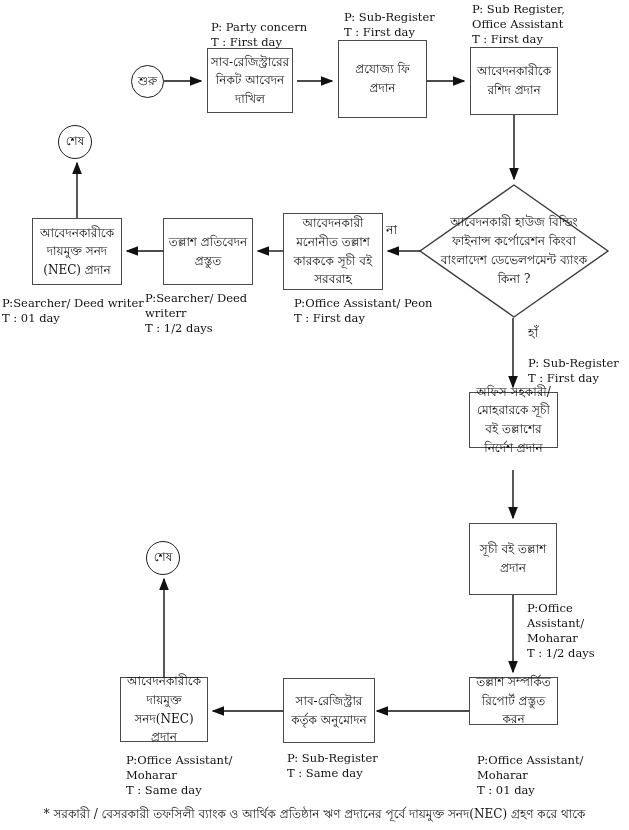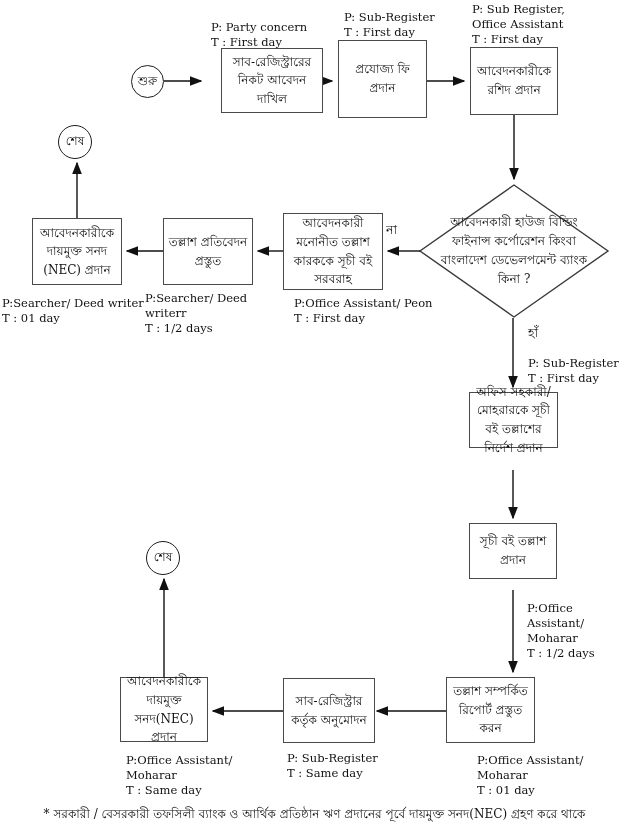--- a/index.html
+++ b/index.html
@@ -108,21 +108,21 @@
   <div class="terminator" style="left:131px;top:65px;width:33px;height:33px">
     <span>শুরু</span>
   </div>
   <div class="terminator" style="left:58px;top:125px;width:34px;height:34px">
     <span>শেষ</span>
   </div>
   <div class="terminator" style="left:146px;top:541px;width:34px;height:34px">
     <span>শেষ</span>
   </div>
 
-  <div class="box" style="left:221px;top:48px;width:102px;height:65px">
+  <div class="box" style="left:207px;top:48px;width:86px;height:65px">
     <span class="box-text">সাব-রেজিস্ট্রারের
 নিকট আবেদন
 দাখিল</span>
   </div>
   <div class="box" style="left:338px;top:40px;width:89px;height:78px">
     <span class="box-text">প্রযোজ্য ফি প্রদান</span>
   </div>
   <div class="box" style="left:470px;top:47px;width:88px;height:68px">
     <span class="box-text">আবেদনকারীকে
 রশিদ প্রদান</span>
@@ -150,25 +150,25 @@
 দায়মুক্ত সনদ
 (NEC) প্রদান</span>
   </div>
 
   <div class="box" style="left:469px;top:392px;width:89px;height:56px">
     <span class="box-text">অফিস সহকারী/
 মোহরারকে সূচী
 বই তল্লাশের
 নির্দেশ প্রদান</span>
   </div>
-  <div class="box" style="left:469px;top:523px;width:88px;height:56px">
+  <div class="box" style="left:469px;top:523px;width:88px;height:72px">
     <span class="box-text">সূচী বই তল্লাশ
 প্রদান</span>
   </div>
-  <div class="box" style="left:446px;top:677px;width:89px;height:66px">
+  <div class="box" style="left:469px;top:677px;width:89px;height:48px">
     <span class="box-text">তল্লাশ সম্পর্কিত
 রিপোর্ট প্রস্তুত
 করন</span>
   </div>
   <div class="box" style="left:283px;top:678px;width:92px;height:65px">
     <span class="box-text">সাব-রেজিস্ট্রার
 কর্তৃক অনুমোদন</span>
   </div>
   <div class="box" style="left:120px;top:677px;width:88px;height:65px">
     <span class="box-text">আবেদনকারীকে

